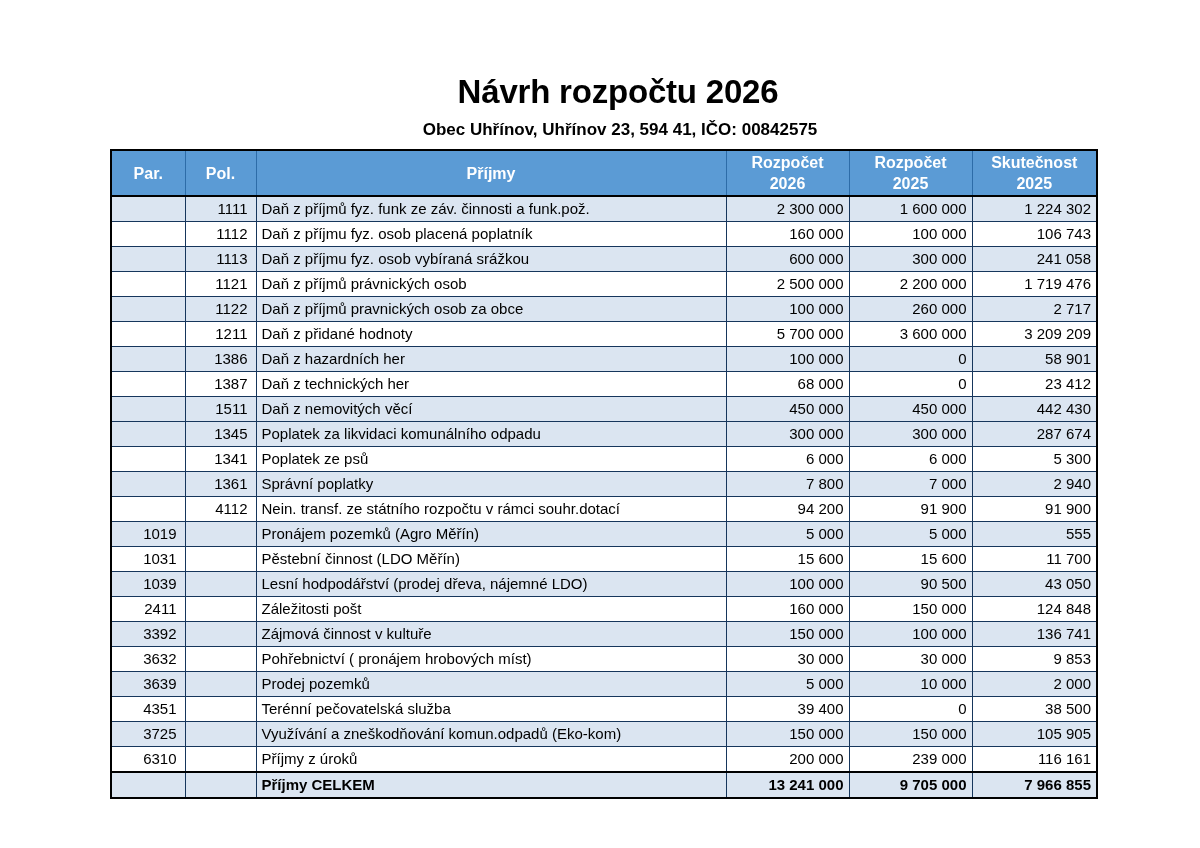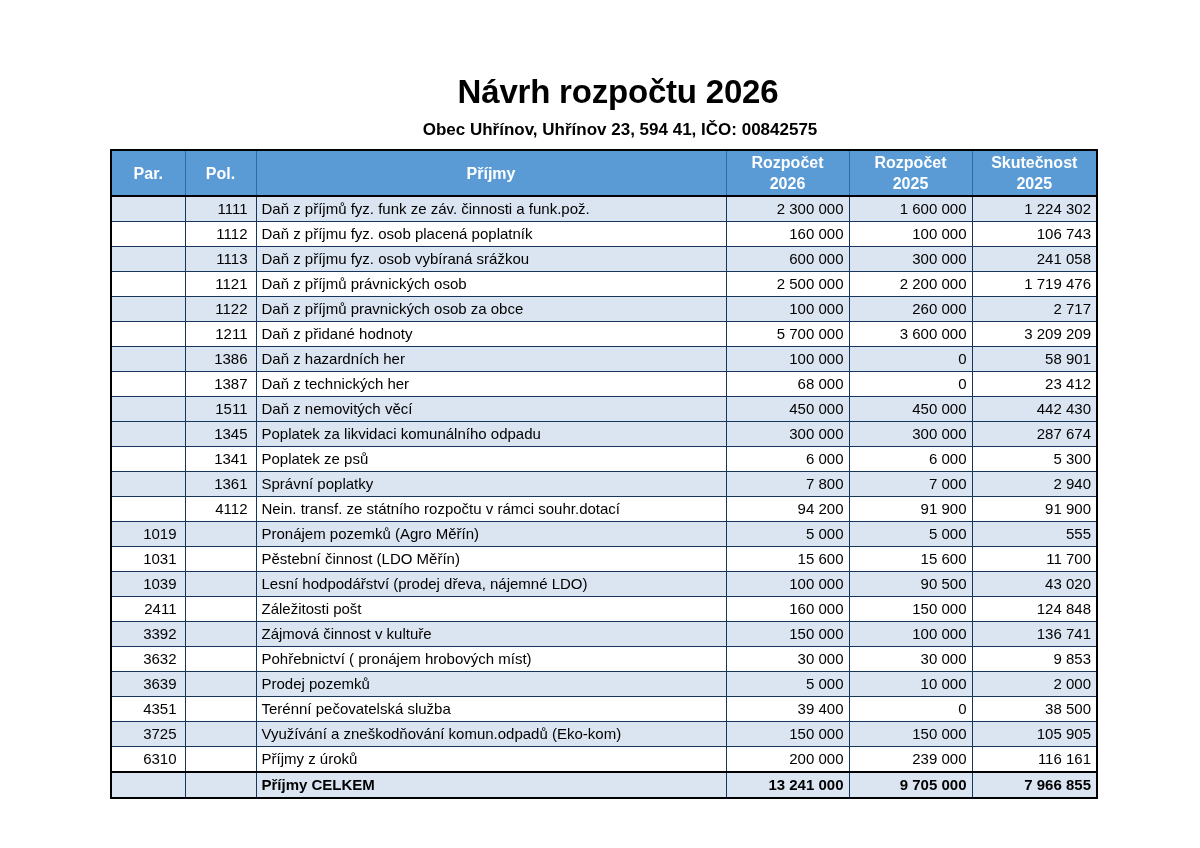--- a/index.html
+++ b/index.html
@@ -302,21 +302,21 @@
             <td class="cell-num">15 600</td>
             <td class="cell-num">15 600</td>
             <td class="cell-num">11 700</td>
           </tr>
           <tr class="shade">
             <td class="cell-par">1039</td>
             <td class="cell-pol"></td>
             <td class="cell-desc">Lesní hodpodářství (prodej dřeva, nájemné LDO)</td>
             <td class="cell-num">100 000</td>
             <td class="cell-num">90 500</td>
-            <td class="cell-num">43 020</td>
+            <td class="cell-num">43 050</td>
           </tr>
           <tr class="plain">
             <td class="cell-par">2411</td>
             <td class="cell-pol"></td>
             <td class="cell-desc">Záležitosti pošt</td>
             <td class="cell-num">160 000</td>
             <td class="cell-num">150 000</td>
             <td class="cell-num">124 848</td>
           </tr>
           <tr class="shade">

